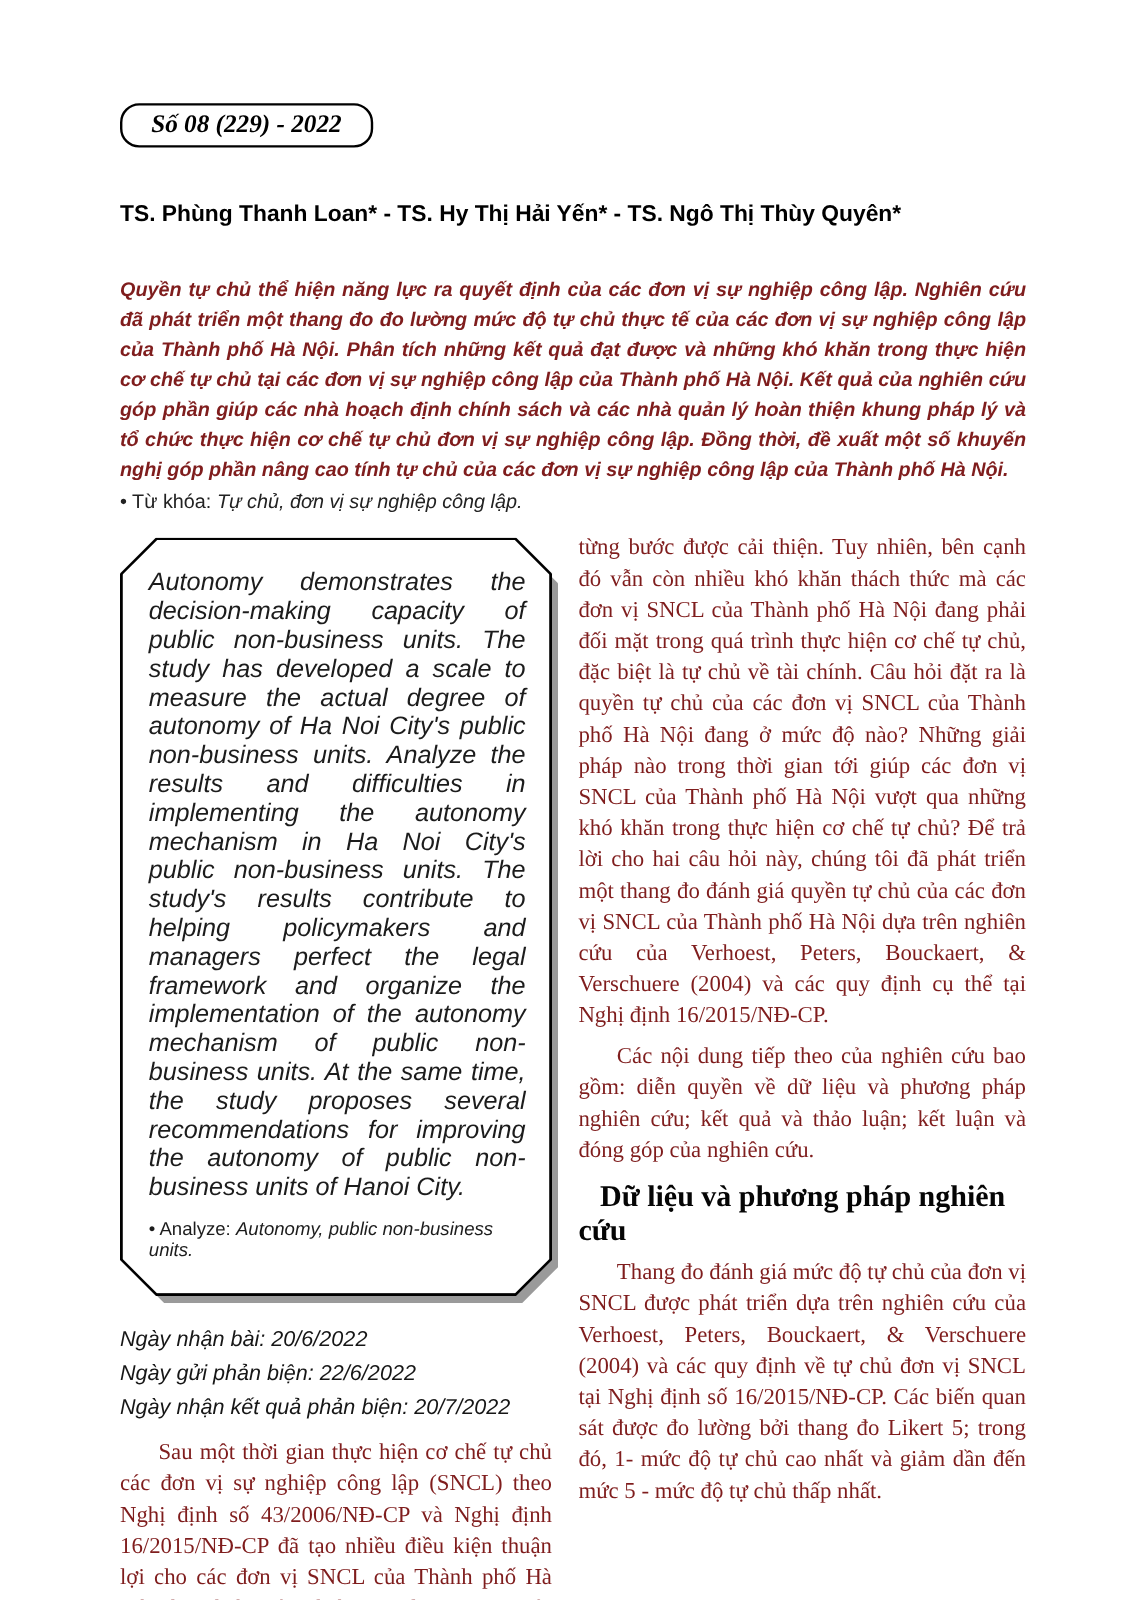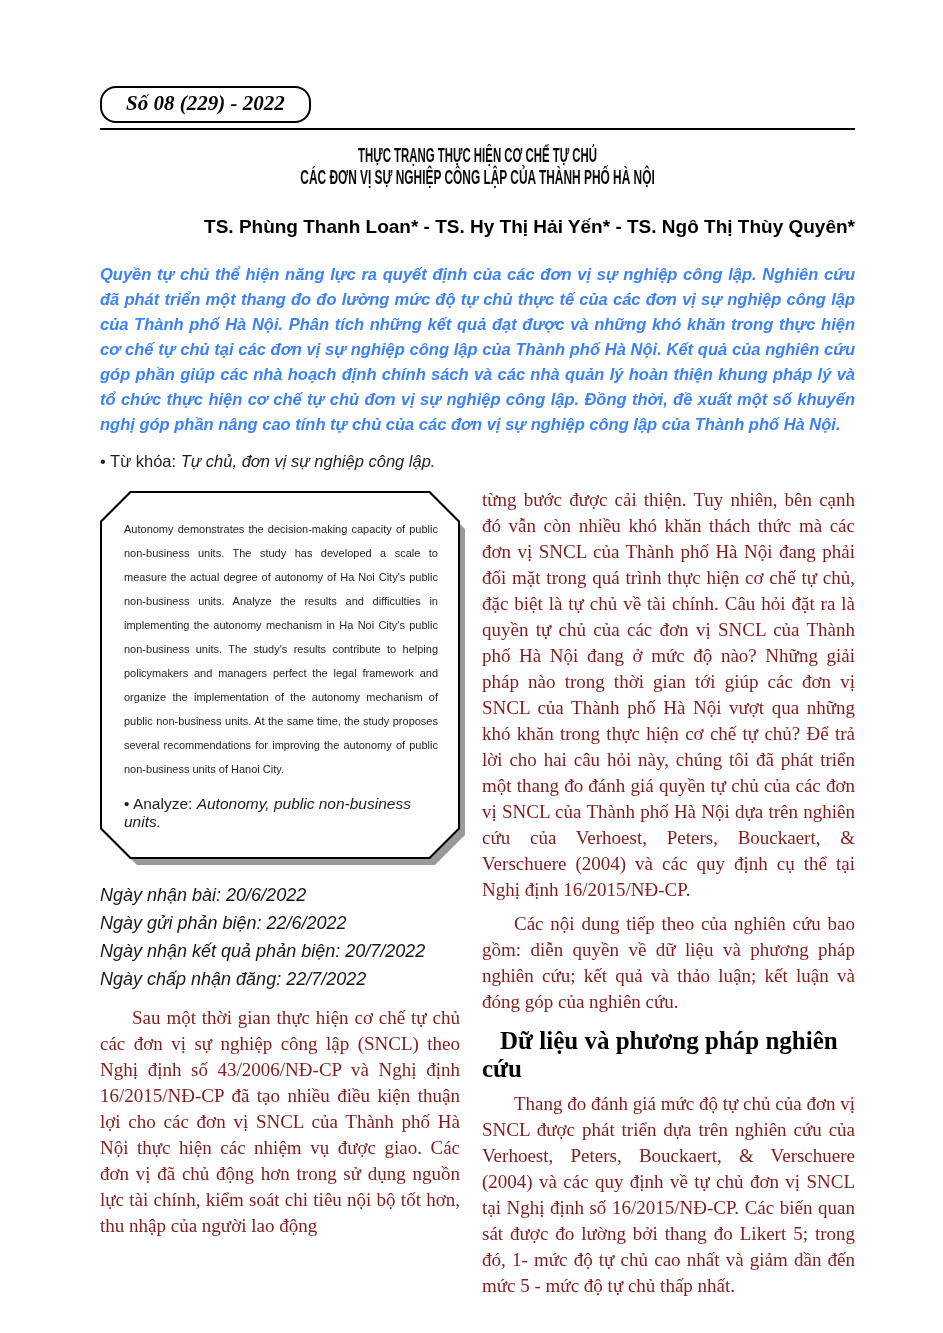--- a/index.html
+++ b/index.html
@@ -25,33 +25,33 @@
   }
   .header-rule { height:4px; background:#000; margin-top:5px; }
   
   .title-svg { display:block; margin:14px auto 0 auto; }
   .title-svg text {
     font-family:"Liberation Sans", sans-serif;
     font-weight:bold; fill:#0a0a0a;
   }
   
   .authors {
-    margin-top:26px; text-align:right;
+    margin-top:26px; text-align:left;
     font-family:"Liberation Sans", sans-serif;
     font-weight:bold; font-size:19px;
   }
   
   .abstract-vi {
-    margin-top:24px; text-align:justify;
+    margin-top:40px; text-align:justify;
     font-family:"Liberation Sans", sans-serif;
     font-weight:bold; font-style:italic;
-    font-size:16.5px; line-height:25px; color:#3b82f6;
+    font-size:16.5px; line-height:25px; color:#7f1d1d;
   }
   .kw-line {
-    margin-top:15px; font-family:"Liberation Sans", sans-serif;
+    margin-top:4px; font-family:"Liberation Sans", sans-serif;
     font-size:16.5px; color:#222;
   }
   .kw-line .kw-value { font-style:italic; }
   
   .columns { display:flex; gap:22px; margin-top:16px; }
   .col-left  { width:360px; flex:0 0 360px; display:flex; flex-direction:column; }
   .col-right { flex:1; }
   
   .notched-wrap { position:relative; margin-top:4px; }
   .notched-shadow {
@@ -65,21 +65,21 @@
     clip-path:polygon(30px 0, calc(100% - 30px) 0, 100% 30px, 100% calc(100% - 30px),
                       calc(100% - 30px) 100%, 30px 100%, 0 calc(100% - 30px), 0 30px);
   }
   .notched-inner {
     background:#fff; padding:24px 20px 26px 22px;
     clip-path:polygon(29px 0, calc(100% - 29px) 0, 100% 29px, 100% calc(100% - 29px),
                       calc(100% - 29px) 100%, 29px 100%, 0 calc(100% - 29px), 0 29px);
   }
   .en-abstract {
     font-family:"Liberation Sans", sans-serif;
-    font-size:11px; line-height:24px;
+    font-style:italic; font-size:21px; line-height:24px;
     text-align:justify; color:#1c1c1c;
   }
   .en-keywords {
     margin-top:14px; font-family:"Liberation Sans", sans-serif;
     font-size:15.5px; color:#1c1c1c;
   }
   .en-keywords .kw-value { font-style:italic; }
   
   .dates { margin-top:22px; }
   .dates div {
@@ -127,21 +127,20 @@
           <p class="en-abstract">Autonomy demonstrates the decision-making capacity of public non-business units. The study has developed a scale to measure the actual degree of autonomy of Ha Noi City's public non-business units. Analyze the results and difficulties in implementing the autonomy mechanism in Ha Noi City's public non-business units. The study's results contribute to helping policymakers and managers perfect the legal framework and organize the implementation of the autonomy mechanism of public non-business units. At the same time, the study proposes several recommendations for improving the autonomy of public non-business units of Hanoi City.</p>
           <p class="en-keywords"><span>• Analyze:</span> <span class="kw-value">Autonomy, public non-business units.</span></p>
         </div>
       </div>
     </div>
 
     <div class="dates">
       <div>Ngày nhận bài: 20/6/2022</div>
       <div>Ngày gửi phản biện: 22/6/2022</div>
       <div>Ngày nhận kết quả phản biện: 20/7/2022</div>
-      <div>Ngày chấp nhận đăng: 22/7/2022</div>
     </div>
 
     <p class="body-para indent">Sau một thời gian thực hiện cơ chế tự chủ các đơn vị sự nghiệp công lập (SNCL) theo Nghị định số 43/2006/NĐ-CP và Nghị định 16/2015/NĐ-CP đã tạo nhiều điều kiện thuận lợi cho các đơn vị SNCL của Thành phố Hà Nội thực hiện các nhiệm vụ được giao. Các đơn vị đã chủ động hơn trong sử dụng nguồn lực tài chính, kiểm soát chi tiêu nội bộ tốt hơn, thu nhập của người lao động</p>
 
   </div>
 
   <div class="col-right">
     <p class="body-para">từng bước được cải thiện. Tuy nhiên, bên cạnh đó vẫn còn nhiều khó khăn thách thức mà các đơn vị SNCL của Thành phố Hà Nội đang phải đối mặt trong quá trình thực hiện cơ chế tự chủ, đặc biệt là tự chủ về tài chính. Câu hỏi đặt ra là quyền tự chủ của các đơn vị SNCL của Thành phố Hà Nội đang ở mức độ nào? Những giải pháp nào trong thời gian tới giúp các đơn vị SNCL của Thành phố Hà Nội vượt qua những khó khăn trong thực hiện cơ chế tự chủ? Để trả lời cho hai câu hỏi này, chúng tôi đã phát triển một thang đo đánh giá quyền tự chủ của các đơn vị SNCL của Thành phố Hà Nội dựa trên nghiên cứu của Verhoest, Peters, Bouckaert, &amp; Verschuere (2004) và các quy định cụ thể tại Nghị định 16/2015/NĐ-CP.</p>
     <p class="body-para indent para-gap">Các nội dung tiếp theo của nghiên cứu bao gồm: diễn quyền về dữ liệu và phương pháp nghiên cứu; kết quả và thảo luận; kết luận và đóng góp của nghiên cứu.</p>
     <p class="section-heading">Dữ liệu và phương pháp nghiên cứu</p>

